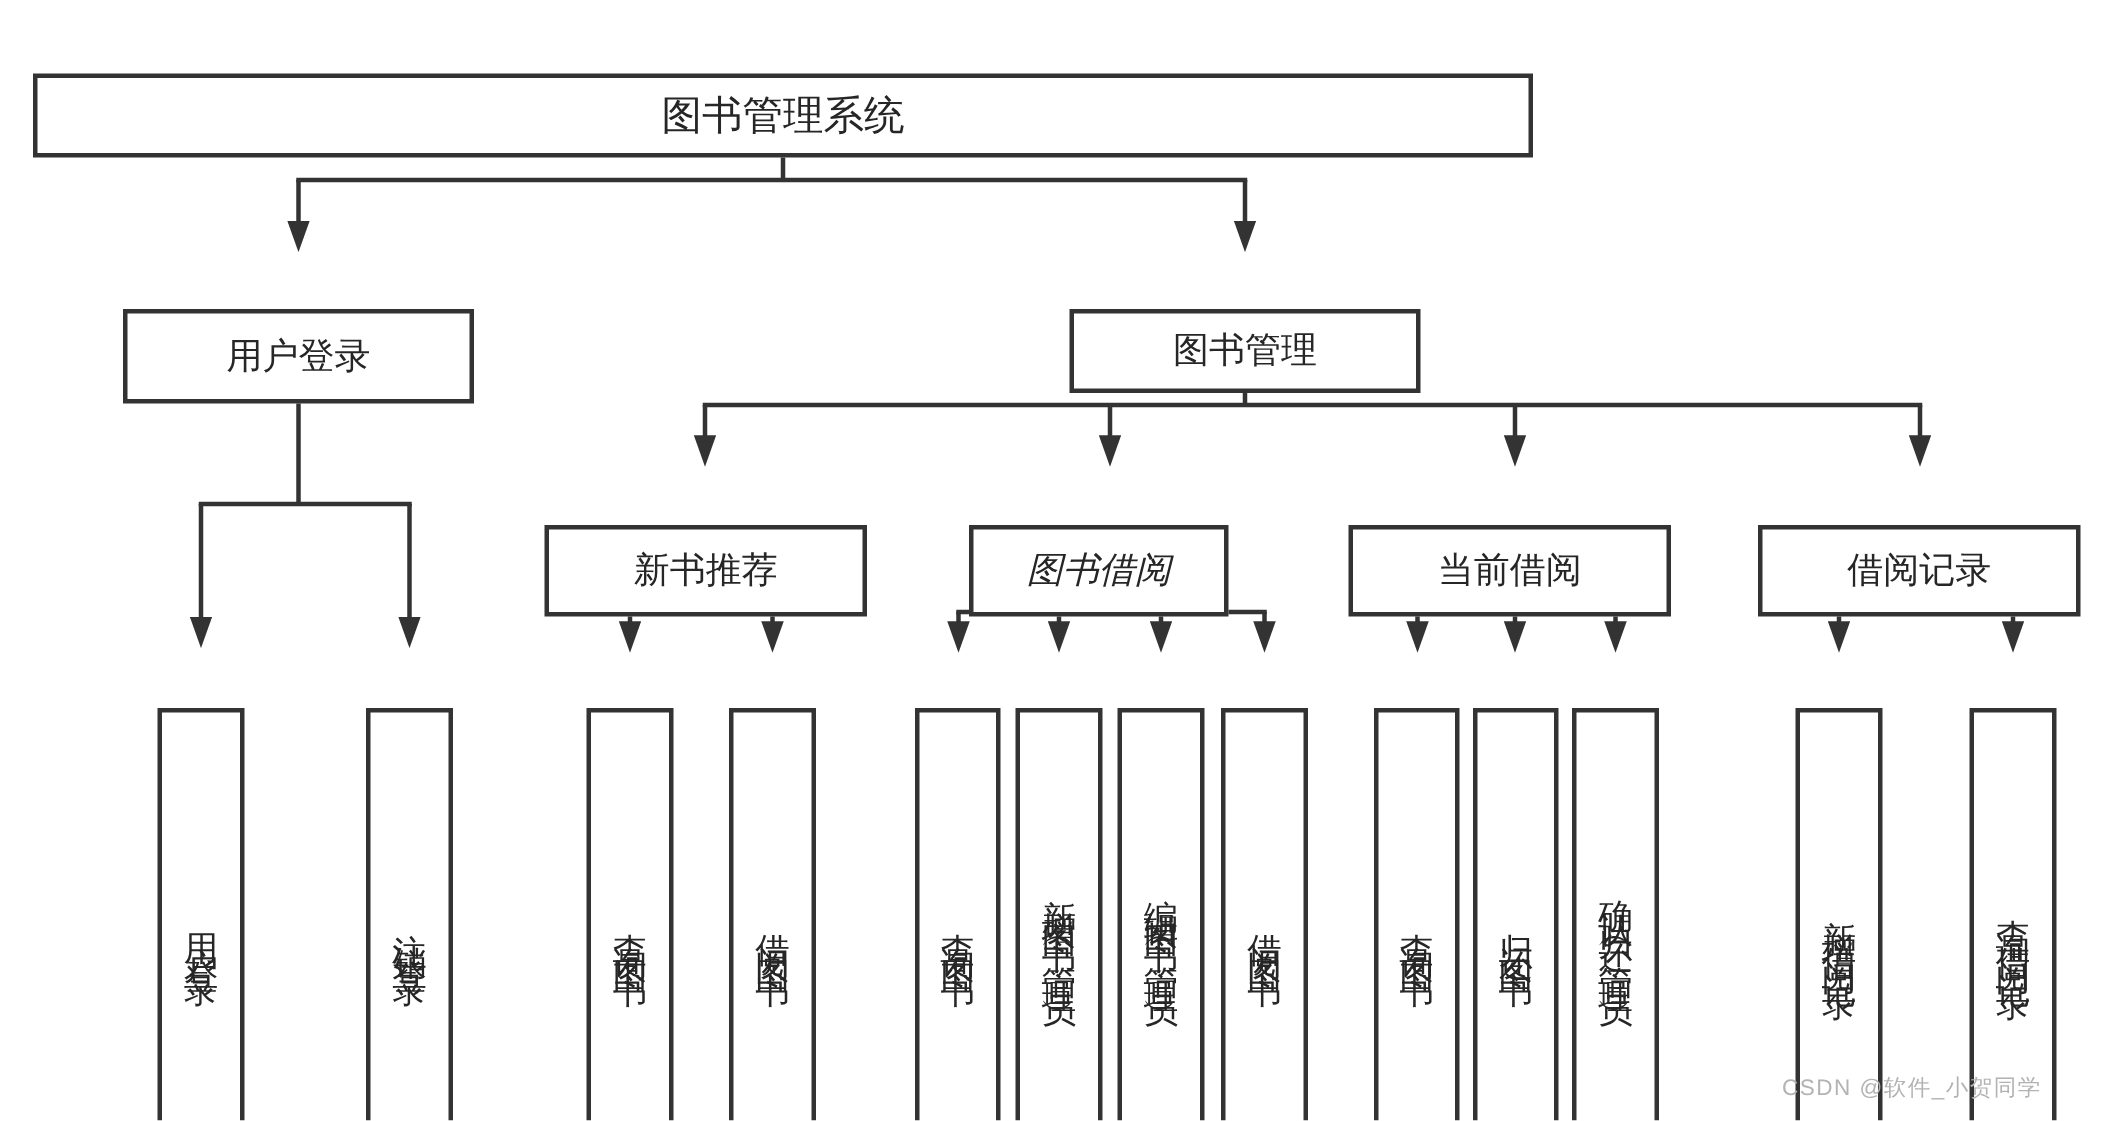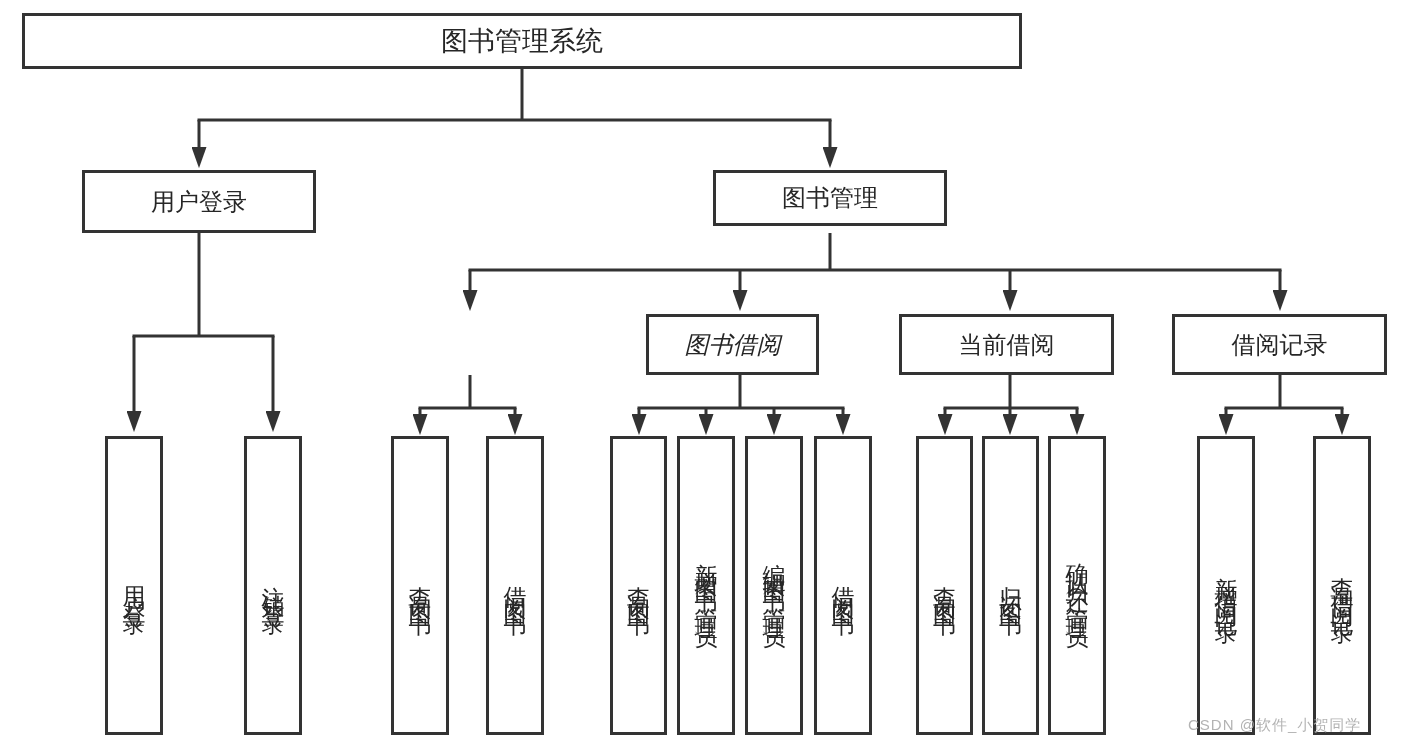--- a/index.html
+++ b/index.html
@@ -25,20 +25,21 @@
     position: absolute;
     box-sizing: border-box;
     border: 3px solid #333333;
     background: #ffffff;
     color: #262626;
     display: flex;
     align-items: center;
     justify-content: center;
     text-align: left;
     line-height: 1;
+    margin-top: 36px;
   }
   .root-box  { font-size: 27px; }
   .lvl2-box  { font-size: 24px; }
   .lvl3-box  { font-size: 24px; }
   .leaf-box {
     font-size: 23px;
     writing-mode: vertical-rl;
     text-orientation: mixed;
     letter-spacing: 9px;
     padding: 8px 0;
@@ -129,20 +130,21 @@
       <line x1="1226" y1="408" x2="1226" y2="415" marker-end="url(#arrow)"></line>
       <line x1="1342" y1="408" x2="1342" y2="415" marker-end="url(#arrow)"></line>
     </g>
   </svg>
 
   <div class="box root-box" id="b-root">图书管理系统</div>
 
   <div class="box lvl2-box" id="b-user-login">用户登录</div>
   <div class="box lvl2-box" id="b-book-mgmt">图书管理</div>
 
+  <div class="box lvl3-box" id="b-new-book">新书推荐</div>
   <div class="box lvl3-box" id="b-book-borrow">图书借阅</div>
   <div class="box lvl3-box" id="b-current-borrow">当前借阅</div>
   <div class="box lvl3-box" id="b-borrow-records">借阅记录</div>
 
   <div class="box leaf-box" id="l-user-login">用户登录</div>
   <div class="box leaf-box" id="l-logout">注销登录</div>
 
   <div class="box leaf-box" id="l-query-1">查询图书</div>
   <div class="box leaf-box" id="l-borrow-1">借阅图书</div>
 

